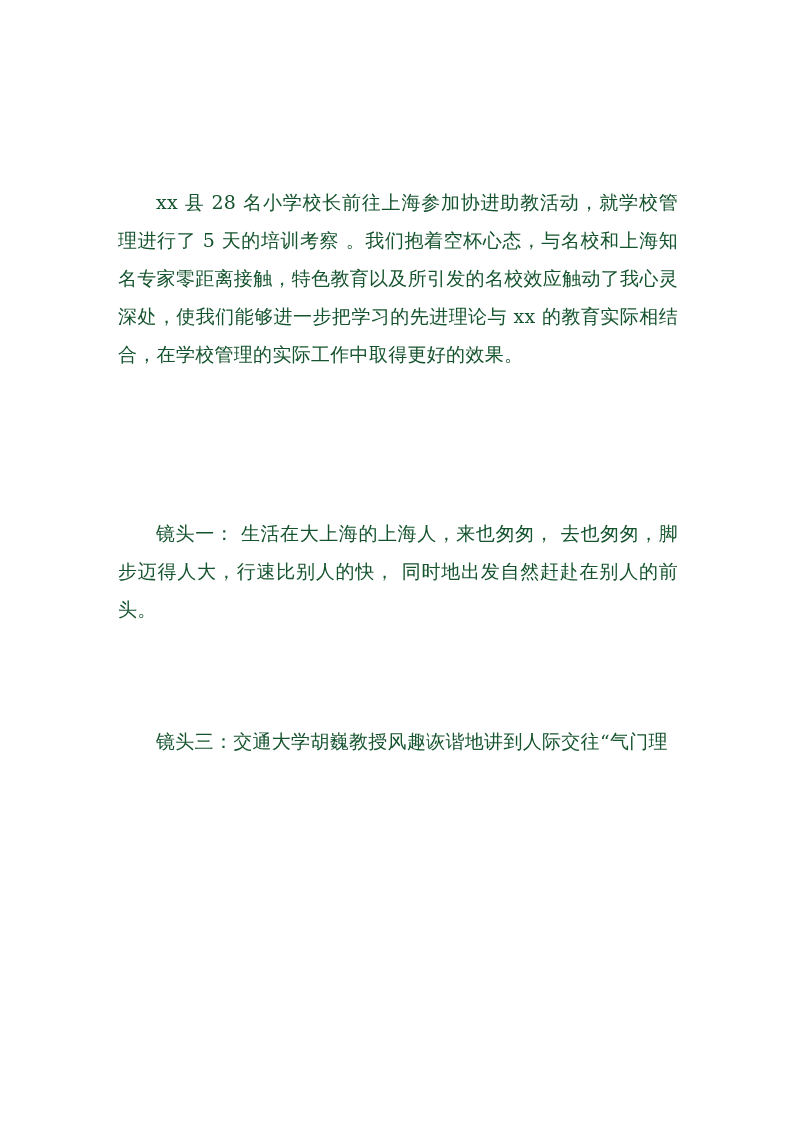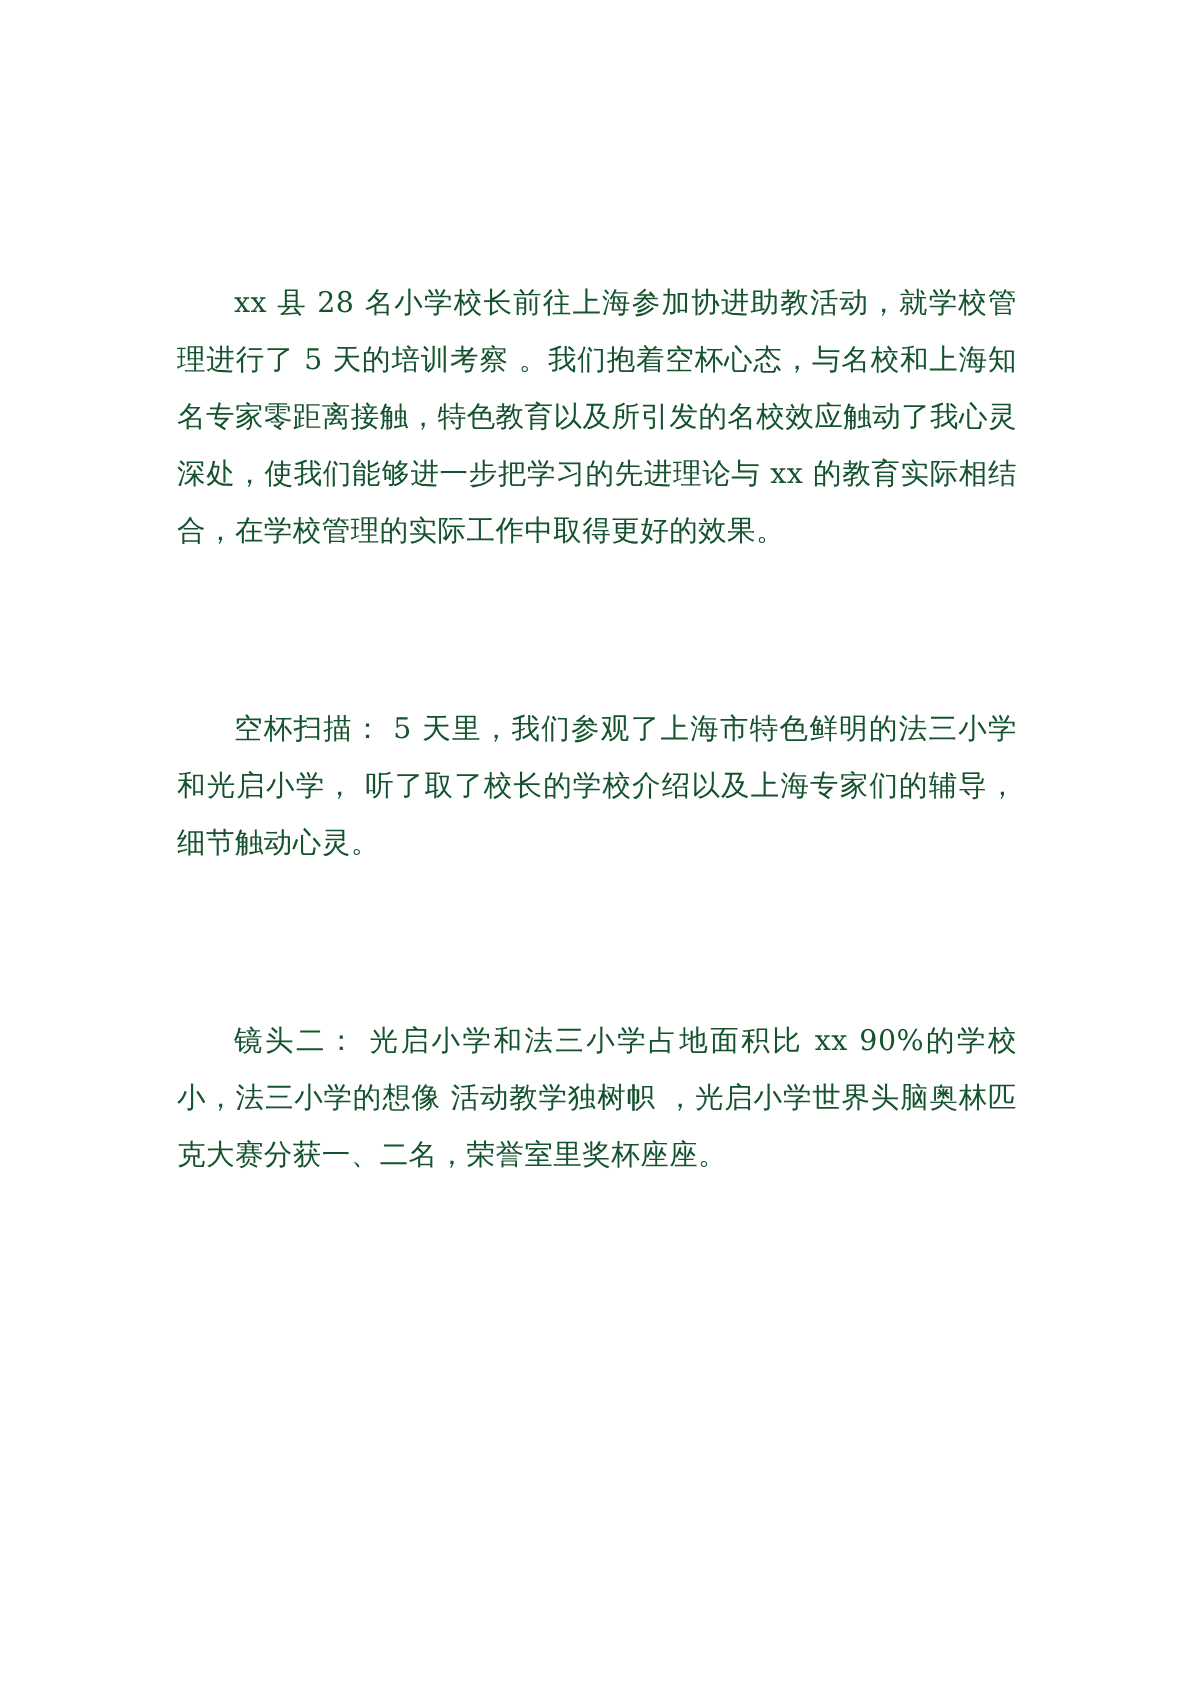--- a/index.html
+++ b/index.html
@@ -22,18 +22,18 @@
   }
   .gap { height: 47px; }
 </style>
 </head>
 <body>
 
 <div class="page">
   <p class="para">xx 县 28 名小学校长前往上海参加协进助教活动，就学校管理进行了 5 天的培训考察 。我们抱着空杯心态，与名校和上海知名专家零距离接触，特色教育以及所引发的名校效应触动了我心灵深处，使我们能够进一步把学习的先进理论与 xx 的教育实际相结合，在学校管理的实际工作中取得更好的效果。</p>
   <div class="gap"></div>
   <div class="gap"></div>
-  <p class="para">空杯扫描：  5 天里，我们参观了上海市特色鲜明的法三小学和光启小学， 听了取了校长的学校介绍以及上海专家们的辅导，细节触动心灵。</p>
+  <div class="gap"></div>
+  <p class="para">镜头一：  生活在大上海的上海人，来也匆匆，  去也匆匆，脚步迈得人大，行速比别人的快，  同时地出发自然赶赴在别人的前头。</p>
   <div class="gap"></div>
   <div class="gap"></div>
-  <p class="para">镜头二：  光启小学和法三小学占地面积比 xx  90%的学校小，法三小学的想像 活动教学独树帜 ，光启小学世界头脑奥林匹克大赛分获一、二名，荣誉室里奖杯座座。</p>
-  <div class="gap"></div>
+  <p class="para">镜头三：交通大学胡巍教授风趣诙谐地讲到人际交往“气门理</p>
 </div>
 
 </body></html>

